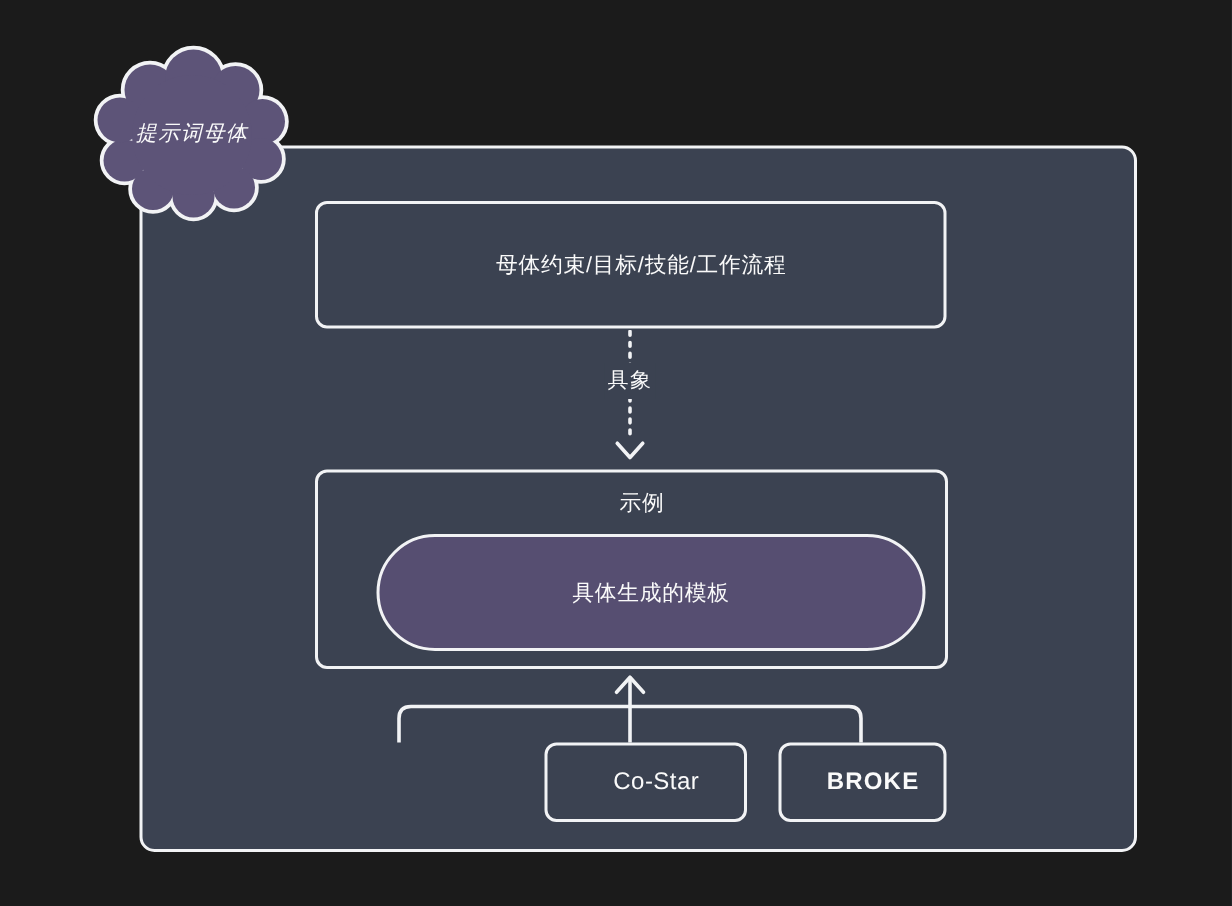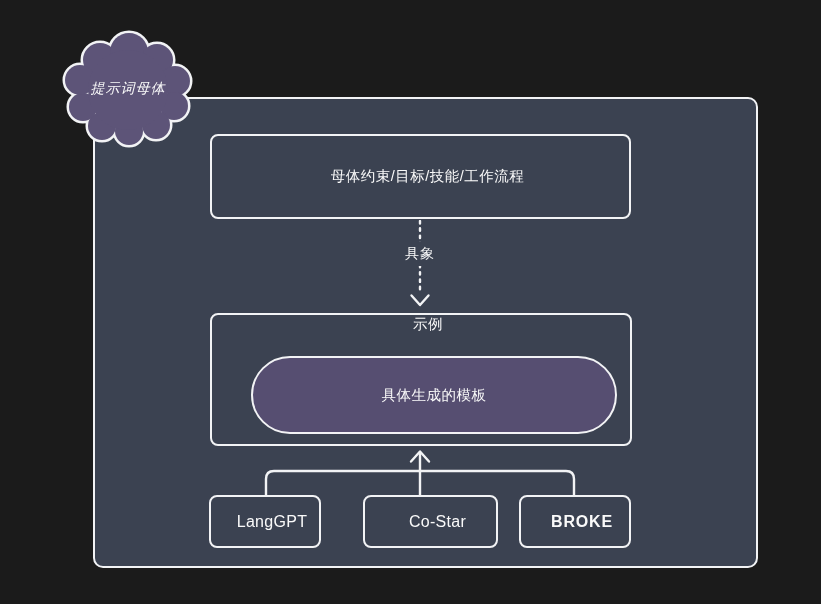--- a/index.html
+++ b/index.html
@@ -35,21 +35,21 @@
     letter-spacing:.5px;
     padding-left:14px;
   }
 
   .abstract-box{left:115px;top:35px;width:421px;height:85px;}
 
   .example-box{
     left:115px;top:214px;width:422px;height:133px;
     flex-direction:column;justify-content:flex-start;
   }
-  .example-title{font-size:14.5px;letter-spacing:.5px;}
+  .example-title{margin-top:11px;font-size:14.5px;letter-spacing:.5px;}
   .pill{
     position:absolute;left:39px;top:41px;width:366px;height:78px;
     background:var(--pill-fill);
     border:2px solid var(--line);
     border-radius:40px;
     display:flex;align-items:center;justify-content:center;
     font-size:14.5px;letter-spacing:.5px;
   }
 
   .framework-box{top:396px;width:112px;height:53px;font-size:16px;letter-spacing:.3px;}
@@ -107,23 +107,20 @@
         <span>具体生成的模板</span>
       </div>
     </div>
 
     <svg class="merge-connector" viewBox="0 0 320 47">
       <path class="stroke" d="M 6 47 L 6 31 Q 6 23 14 23 L 306 23 Q 314 23 314 31 L 314 47" stroke-width="2.4" stroke-linecap="round" stroke-linejoin="round"></path>
       <line class="stroke" x1="160" y1="47" x2="160" y2="5" stroke-width="2.4" stroke-linecap="round"></line>
       <path class="stroke" d="M 151 13.5 L 160 3.5 L 169 13.5" stroke-width="2.4" stroke-linecap="round" stroke-linejoin="round"></path>
     </svg>
 
-    <div class="node framework-box fw-0">
-      <span>LangGPT</span>
-    </div>
     <div class="node framework-box fw-1">
       <span>Co-Star</span>
     </div>
     <div class="node framework-box fw-2">
       <span>BROKE</span>
     </div>
 
   </div>
 
   <div class="cloud">

